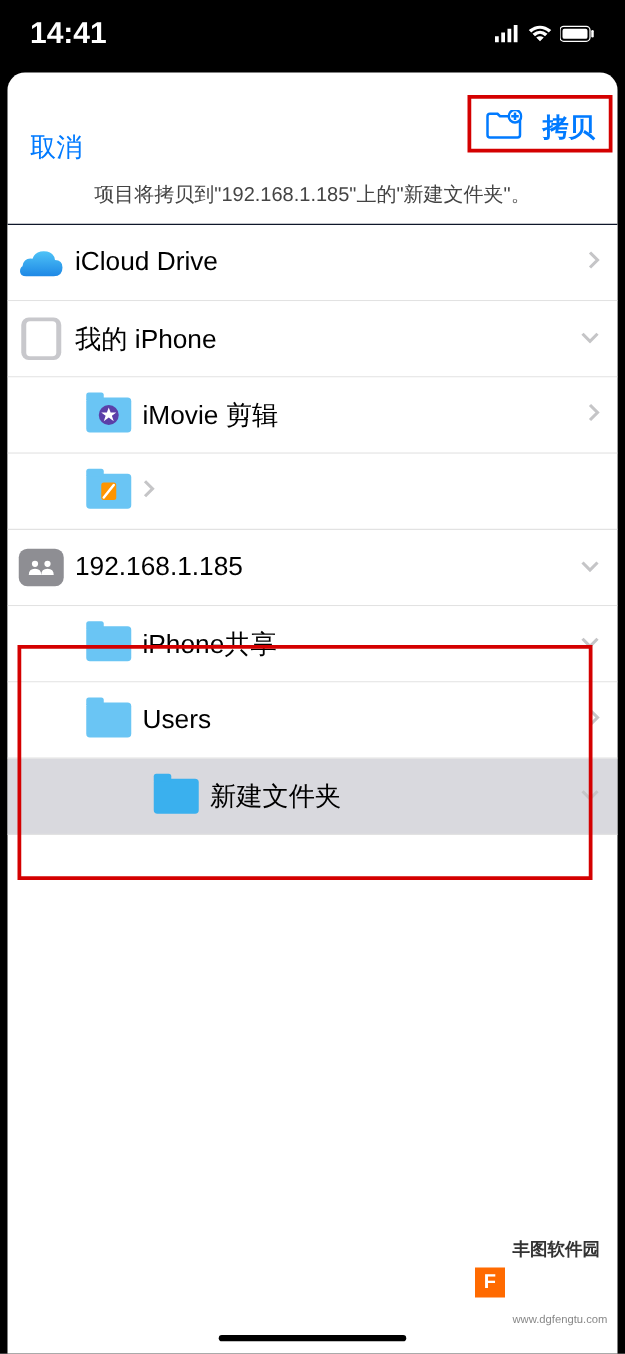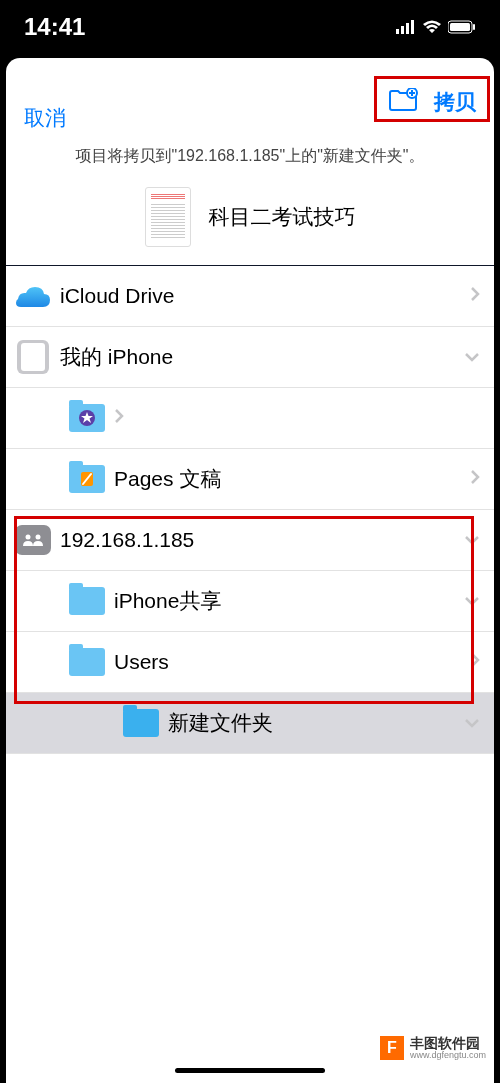--- a/index.html
+++ b/index.html
@@ -47,21 +47,21 @@
     .server-icon{width:36px;height:30px;background:#8e8e93;border-radius:7px;display:flex;align-items:center;justify-content:center;}
     
     .highlight-box { position: absolute; border: 3px solid #d40000; pointer-events: none; }
     .hl-top { top: 76px; right: 10px; width: 116px; height: 46px; }
     .hl-mid { top: 516px; left: 14px; right: 26px; height: 188px; }
     
     .home-indicator { position: absolute; bottom: 10px; left: 50%; transform: translateX(-50%); width: 150px; height: 5px; background: #000; border-radius: 3px; }
     
     .watermark { position: absolute; bottom: 22px; right: 14px; display: flex; align-items: center; gap: 6px; }
     .watermark .logo { width: 24px; height: 24px; background: #ff6a00; color:#fff; display:flex; align-items:center; justify-content:center; font-weight:bold; font-size:16px; }
-    .watermark .text { display:flex; flex-direction:column; line-height:1.1; }
+    .watermark .text { display:flex; flex-direction:column; line-height:1.1;gap:44px; }
     .watermark .t1 { font-size: 14px; color:#333; font-weight:600; }
     .watermark .t2 { font-size: 9px; color:#888; }
   </style>
 </head>
 <body>
 
 <div class="status-bar">
   <span class="time">14:41</span>
   <div class="notch"></div>
   <div class="status-icons">
@@ -92,24 +92,20 @@
             <circle cx="24" cy="5" r="5" fill="#fff"></circle>
             <path d="M24 2 L24 8 M21 5 L27 5"></path>
           </svg>
       </span>
       <span class="copy-btn">拷贝</span>
     </div>
   </div>
 
   <div class="subtitle">项目将拷贝到"192.168.1.185"上的"新建文件夹"。</div>
 
-  <div class="preview">
-    <div class="doc-thumb"></div>
-    <span class="doc-title">科目二考试技巧</span>
-  </div>
 
   <div class="list">
 
     <div class="row">
       <div class="icon-slot">
           <svg class="icloud-icon" viewBox="0 0 36 26">
             <defs>
               <linearGradient id="cg" x1="0" y1="0" x2="0" y2="1">
                 <stop offset="0" stop-color="#4fc3f7"></stop>
                 <stop offset="1" stop-color="#1e88e5"></stop>
@@ -138,37 +134,37 @@
       <div class="icon-slot">
           <div class="folder blue">
             <div class="folder-inner">
               <svg width="18" height="18" viewBox="0 0 18 18">
                 <circle cx="9" cy="9" r="8" fill="#5b3fa8"></circle>
                 <path d="M9 3 L10.5 7 L15 7 L11.5 9.5 L13 14 L9 11 L5 14 L6.5 9.5 L3 7 L7.5 7 Z" fill="#fff"></path>
               </svg>
             </div>
           </div>
         </div>
+      <span class="label">iMovie 剪辑</span>
       <span class="disclosure"><svg width="10" height="16" viewBox="0 0 10 16" fill="none" stroke-width="2.5">
             <path d="M2 2 L8 8 L2 14"></path>
           </svg></span>
     </div>
 
     <div class="row d1">
       <div class="icon-slot">
           <div class="folder blue">
             <div class="folder-inner">
               <svg width="16" height="16" viewBox="0 0 16 16">
                 <rect x="2" y="1" width="12" height="14" rx="2" fill="#ff9500"></rect>
                 <path d="M4 13 L12 3" stroke="#fff" stroke-width="2" stroke-linecap="round"></path>
               </svg>
             </div>
           </div>
         </div>
-      <span class="label">Pages 文稿</span>
       <span class="disclosure"><svg width="10" height="16" viewBox="0 0 10 16" fill="none" stroke-width="2.5">
             <path d="M2 2 L8 8 L2 14"></path>
           </svg></span>
     </div>
 
 
     <div class="row">
       <div class="icon-slot">
           <div class="server-icon">
             <svg width="22" height="14" viewBox="0 0 22 14" fill="#fff">

